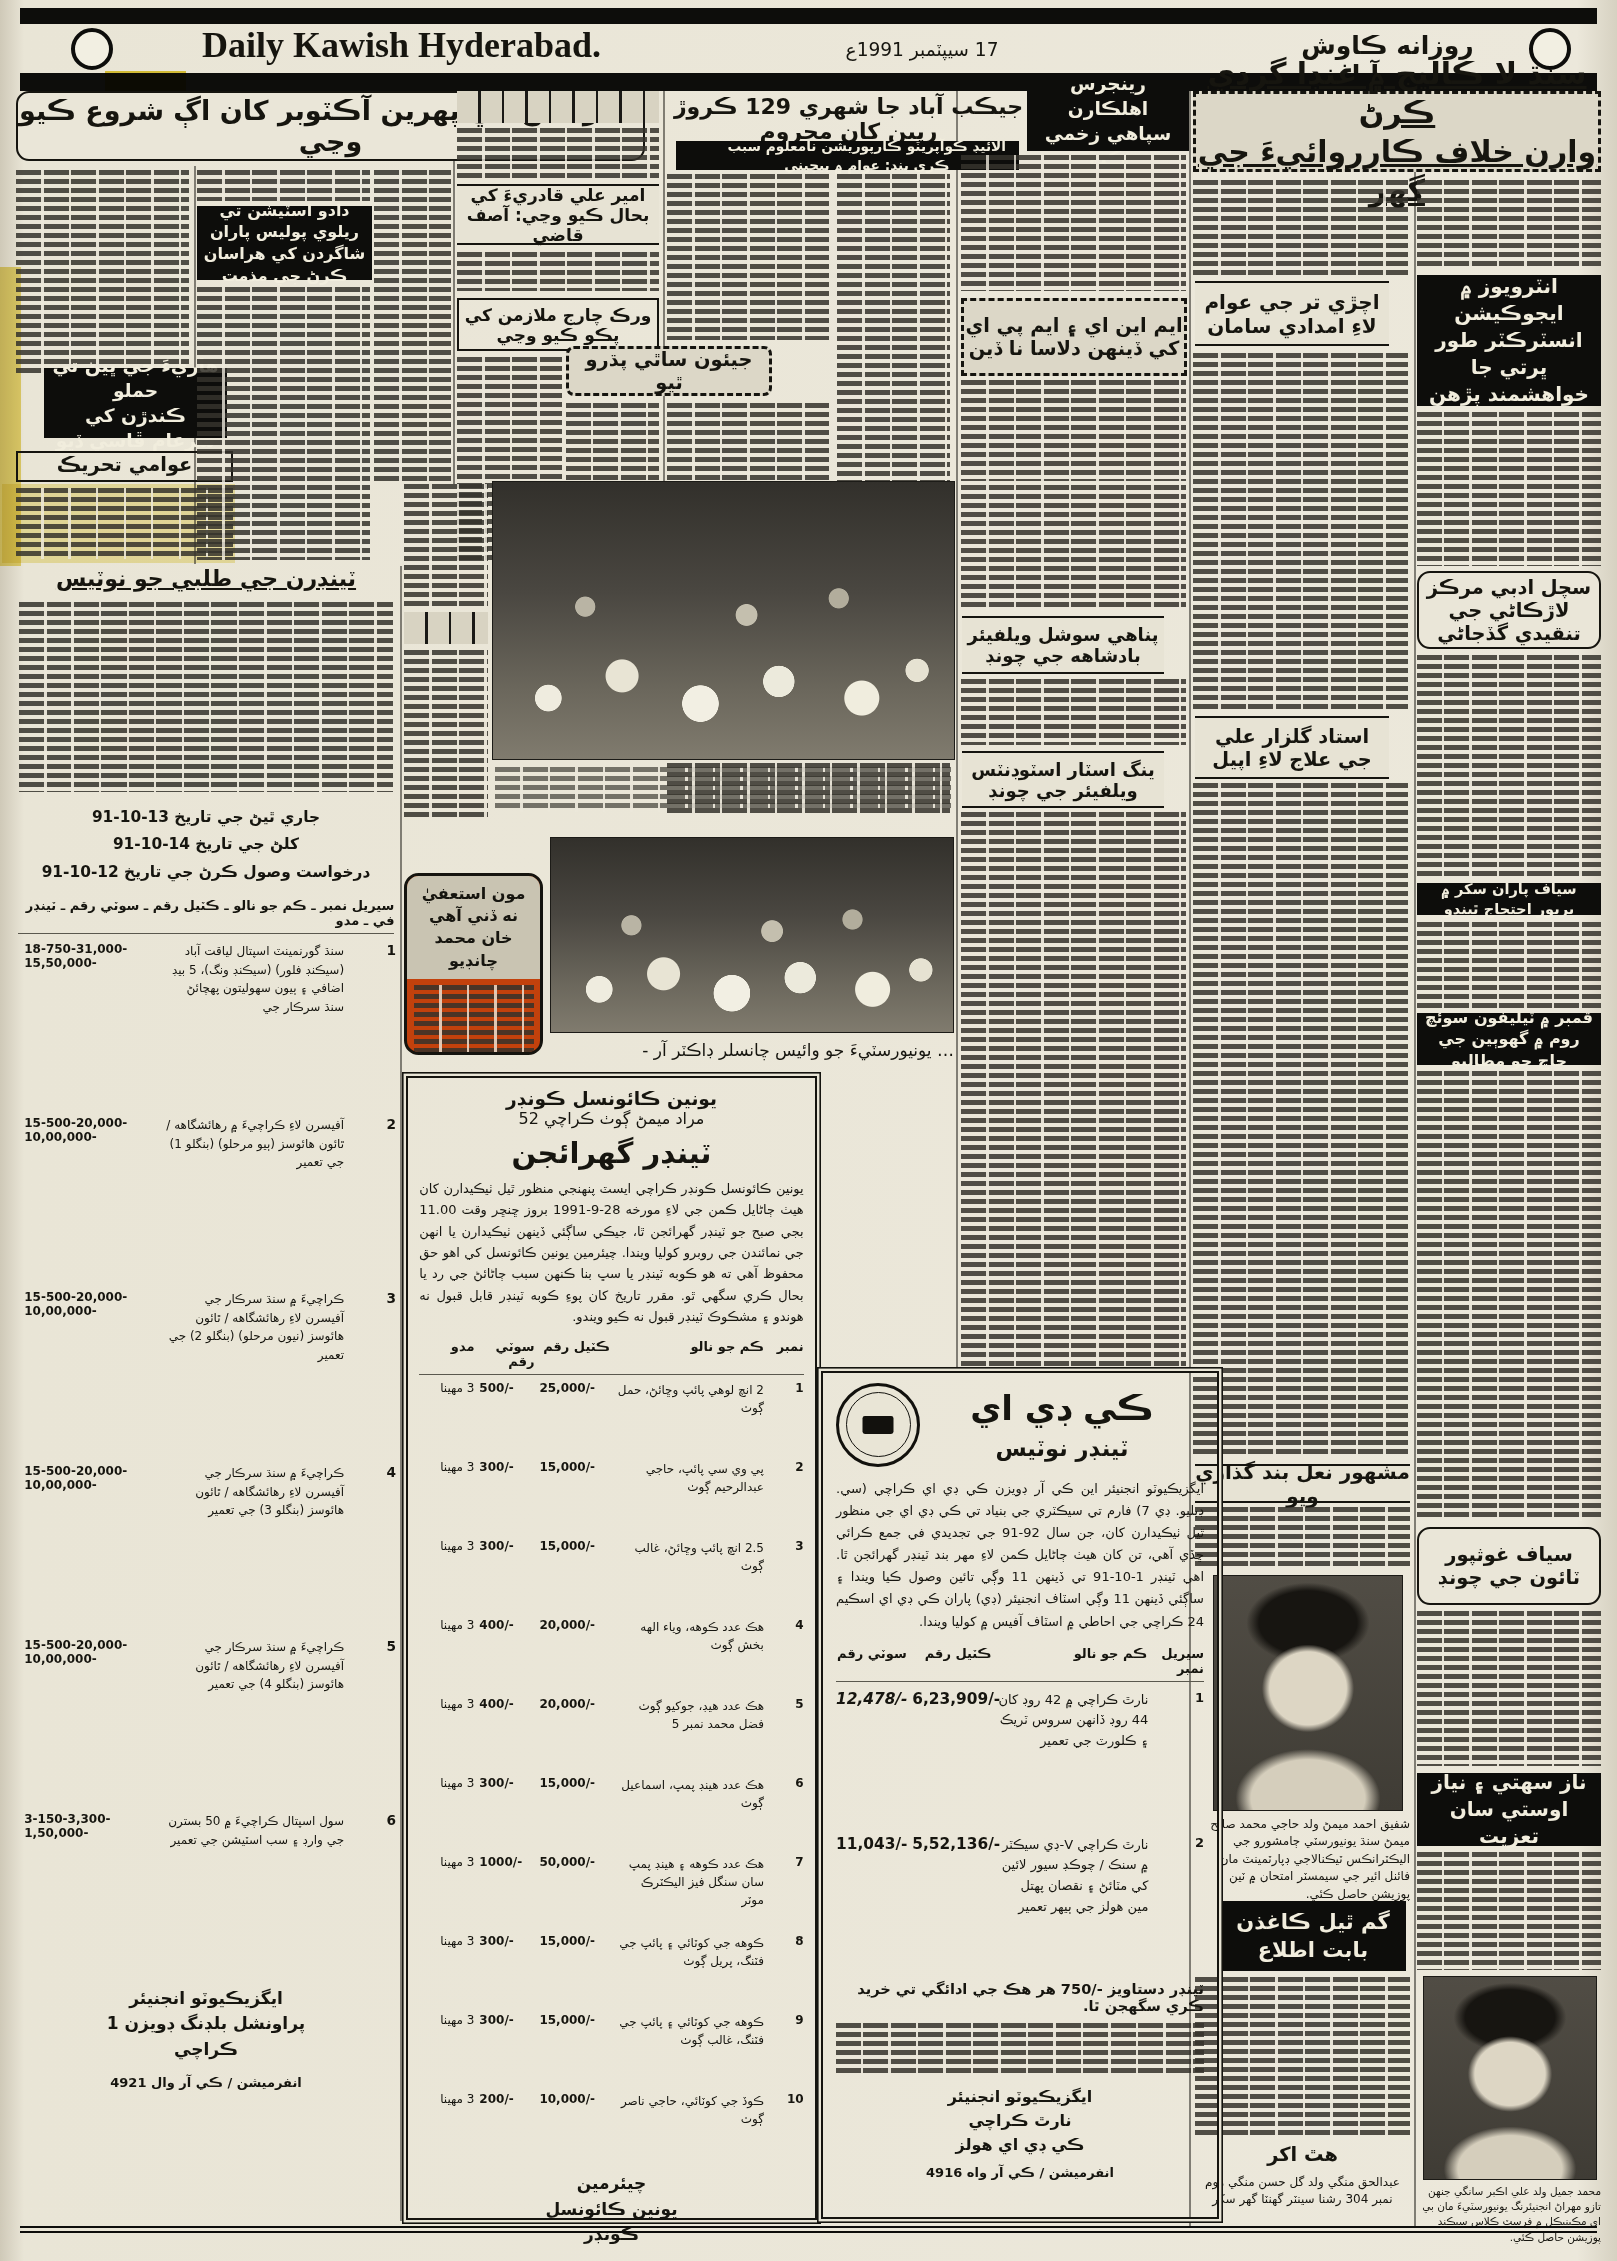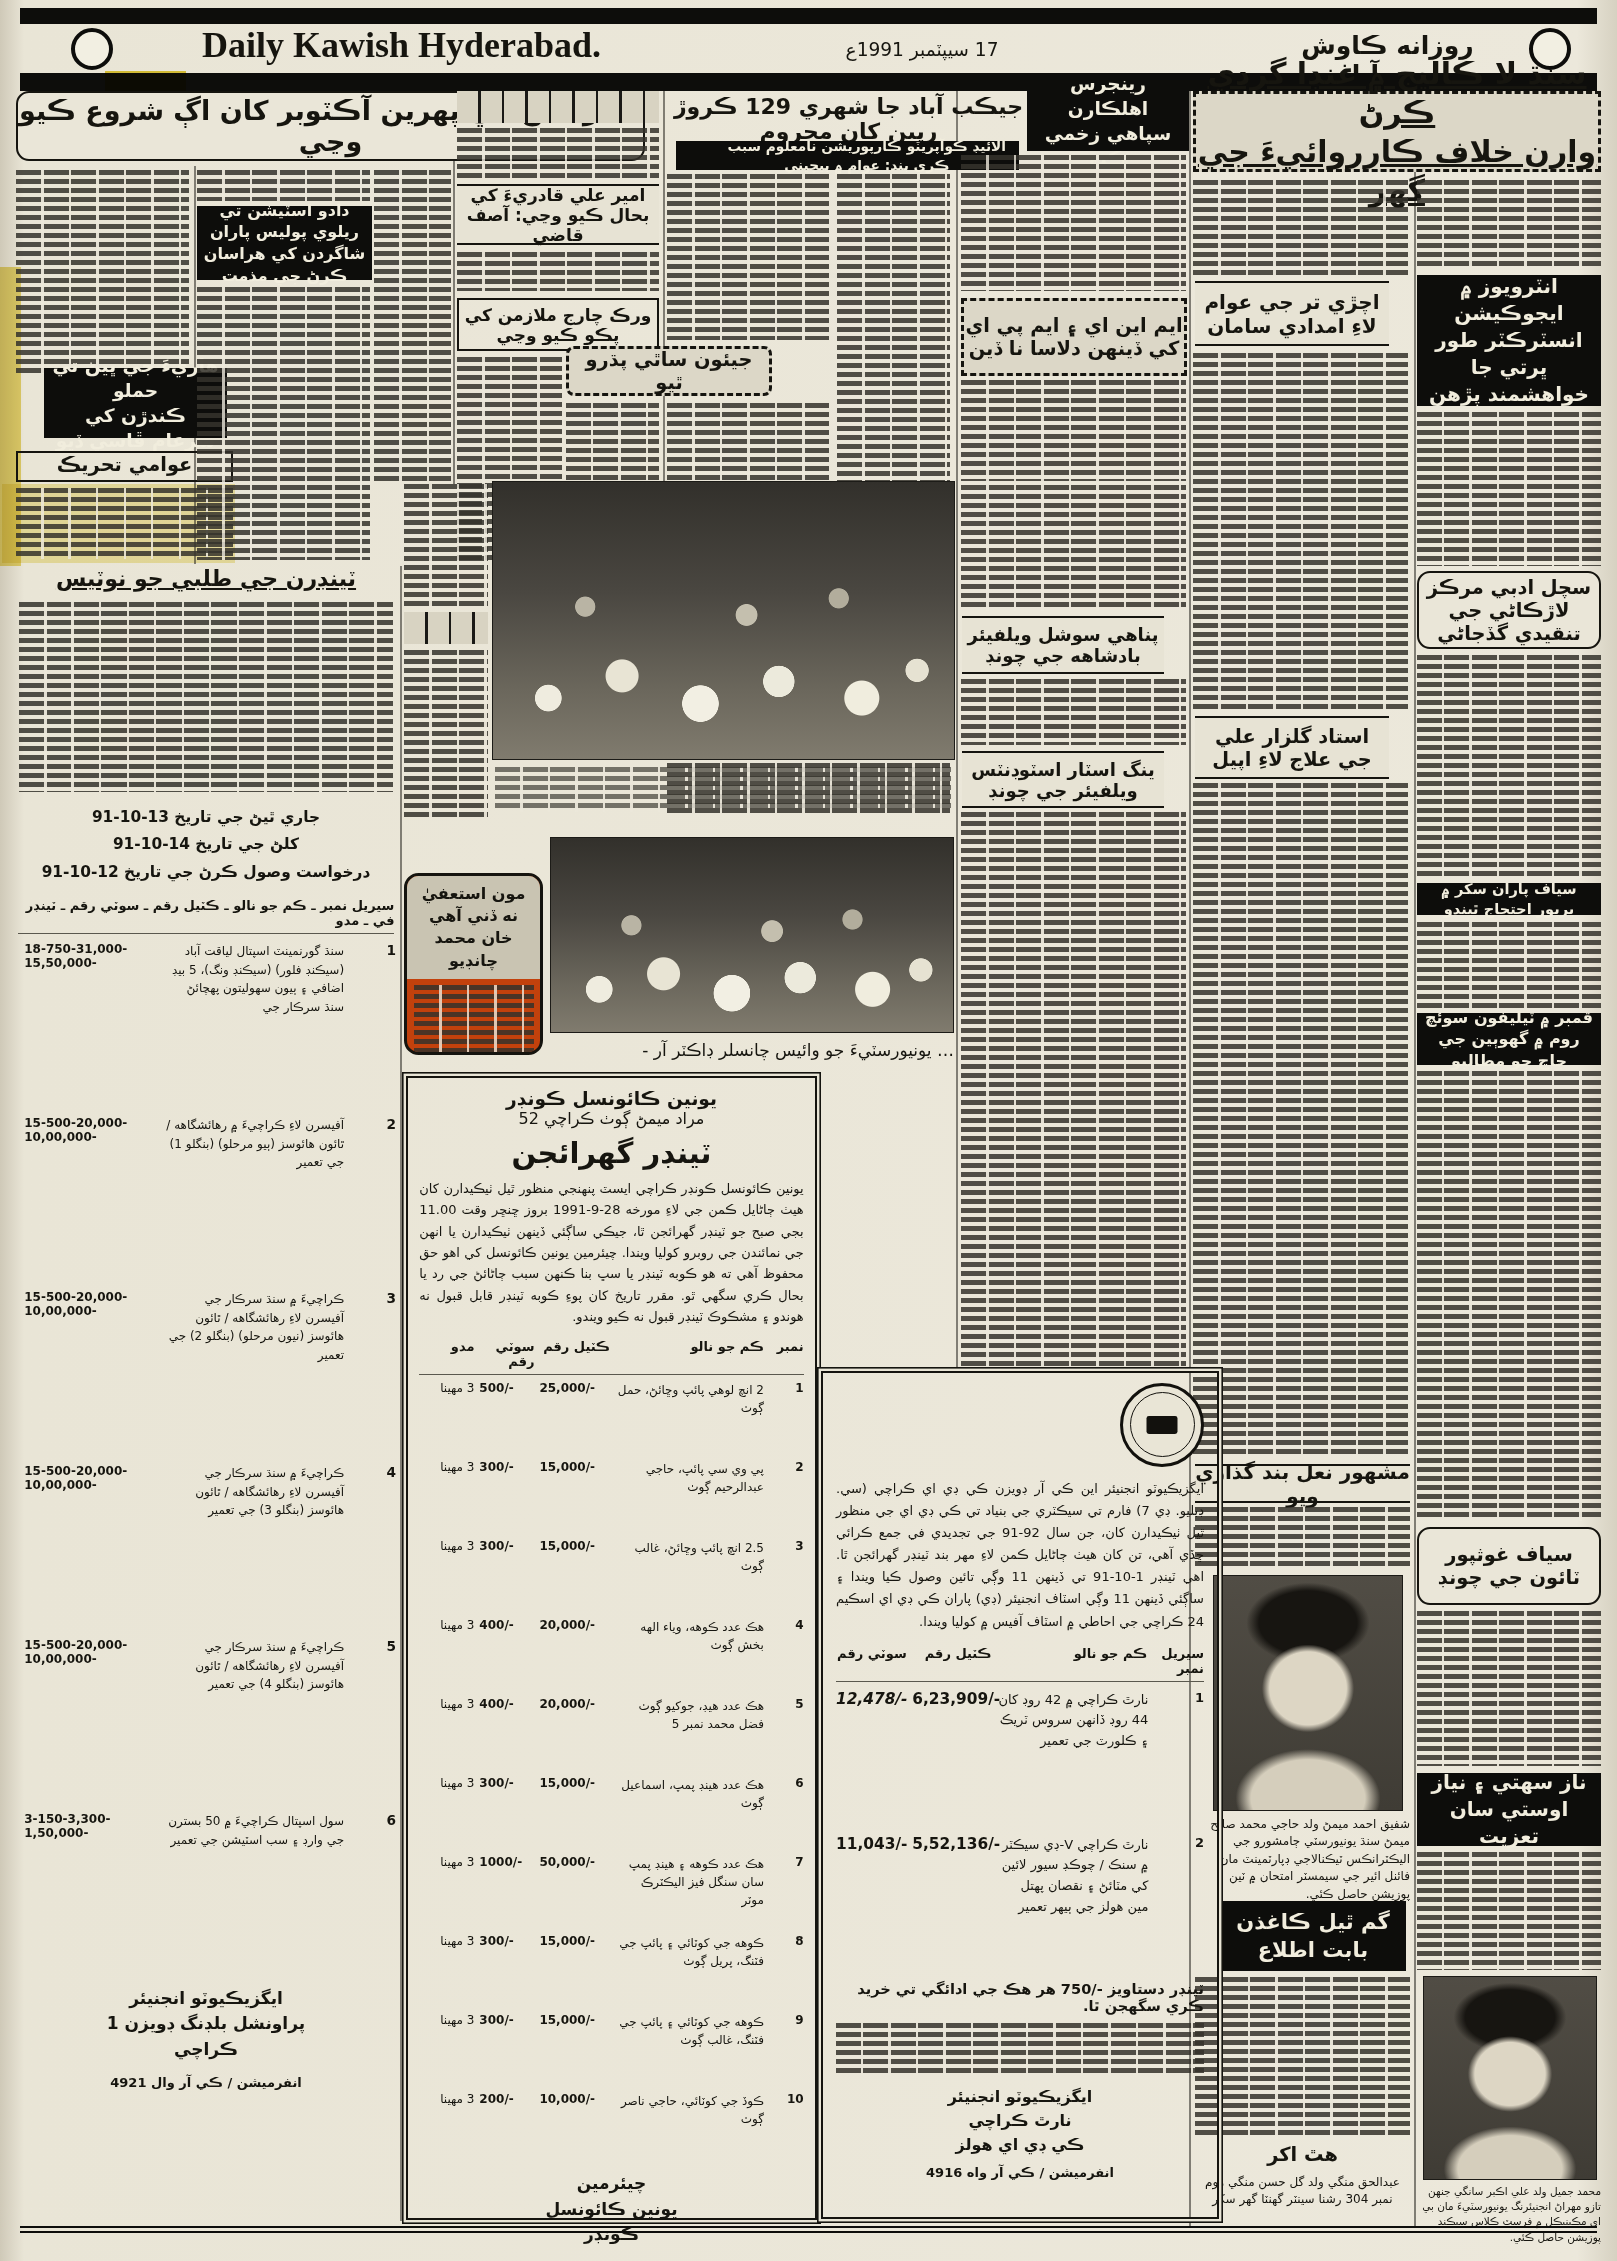--- a/index.html
+++ b/index.html
@@ -343,20 +343,24 @@
   <div class="sig" style="font-size:17px;margin-top:8px;">
     <div>چيئرمين</div>
     <div>يونين ڪائونسل</div>
     <div>ڪونڊر</div>
   </div>
 
 </div>
 
 <div class="blk" style="left:821px;top:1371px;width:398px;height:848px;border:2.4px solid #15140f;box-shadow:0 0 0 2.4px #e9e5d6, 0 0 0 4px #15140f;padding:9.7px 13px;">
   <div style="display:flex;align-items:center;justify-content:space-between;">
+    <div style="flex:1;text-align:center;">
+      <div style="font-weight:bold;font-size:34px;">ڪي ڊي اي</div>
+      <div style="font-weight:bold;font-size:22.6px;margin-top:6.5px;">ٽينڊر نوٽيس</div>
+    </div>
     <div class="seal" style="width:78px;height:78px;flex:0 0 auto;"></div>
   </div>
   <div style="font-size:13px;line-height:1.7;text-align:justify;margin-top:11.3px;">ايگزيڪيوٽو انجنيئر اين ڪي آر ڊويزن ڪي ڊي اي ڪراچي (سي. ڊبليو. ڊي 7) فارم تي سيڪٽري جي بنياد تي ڪي ڊي اي جي منظور ٿيل ٺيڪيدارن کان، جن سال 92-91 جي تجديدي في جمع ڪرائي ڇڏي آهي، تن کان هيٺ ڄاڻايل ڪمن لاءِ مهر بند ٽينڊر گهرائجن ٿا. اهي ٽينڊر 1-10-91 تي ڏينهن 11 وڳي تائين وصول ڪيا ويندا ۽ ساڳئي ڏينهن 11 وڳي اسٽاف انجنيئر (ڊي) پاران ڪي ڊي اي اسڪيم 24 ڪراچي جي احاطي ۾ اسٽاف آفيس ۾ کوليا ويندا.</div>
   <div style="display:flex;gap:6.5px;font-weight:bold;font-size:13px;border-bottom:0.8px solid #5a584e;margin:13px 0 8px;padding-bottom:4.9px;">
     <div style="width:52px;">سيريل نمبر</div>
     <div style="width:154px;">ڪم جو نالو</div>
     <div style="width:81px;">ڪٽيل رقم</div>
     <div style="width:73px;">سوٽي رقم</div>
   </div>
   <div>

